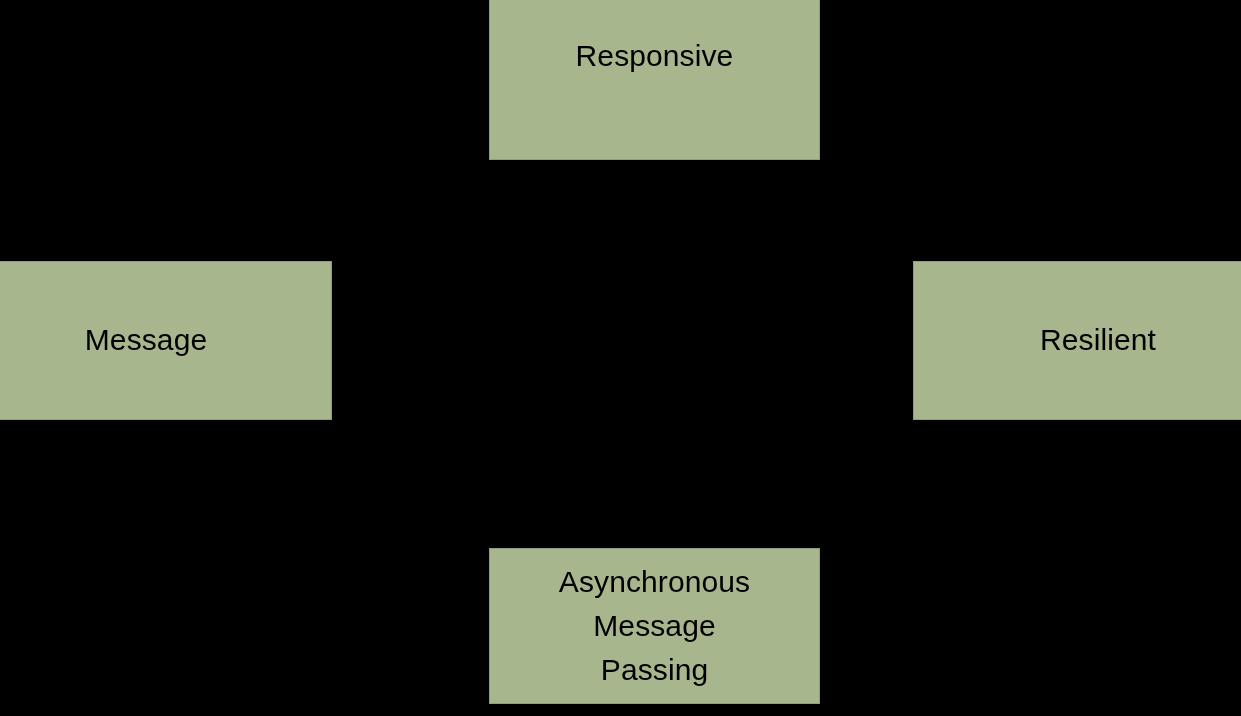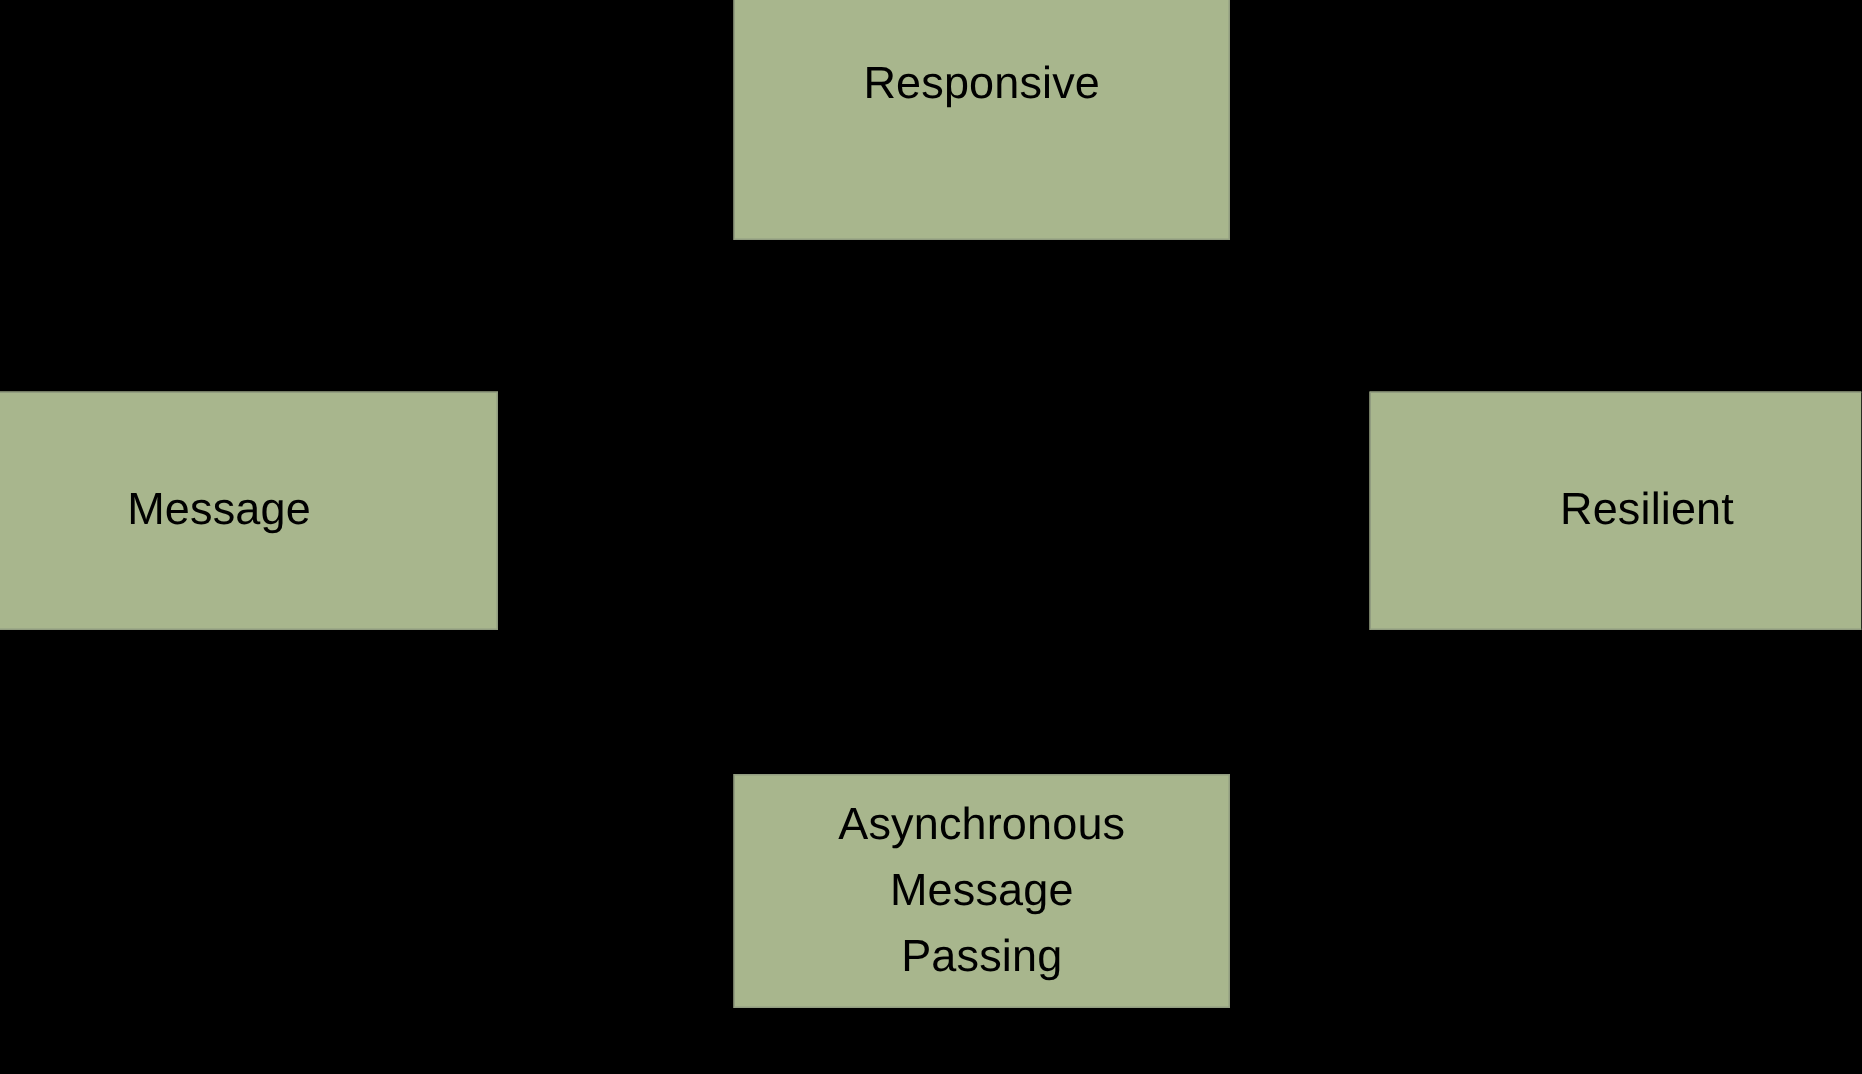--- a/index.html
+++ b/index.html
@@ -72,21 +72,21 @@
     height: 159px;
   }
   #node-resilient {
     left: 913px;
     top: 261px;
     width: 370px;
     height: 159px;
   }
   #node-async {
     left: 489px;
-    top: 516px;
+    top: 548px;
     width: 331px;
     height: 156px;
   }
   
   .stub {
     position: absolute;
     background: #000000;
     width: 4px;
     height: 7px;
   }

